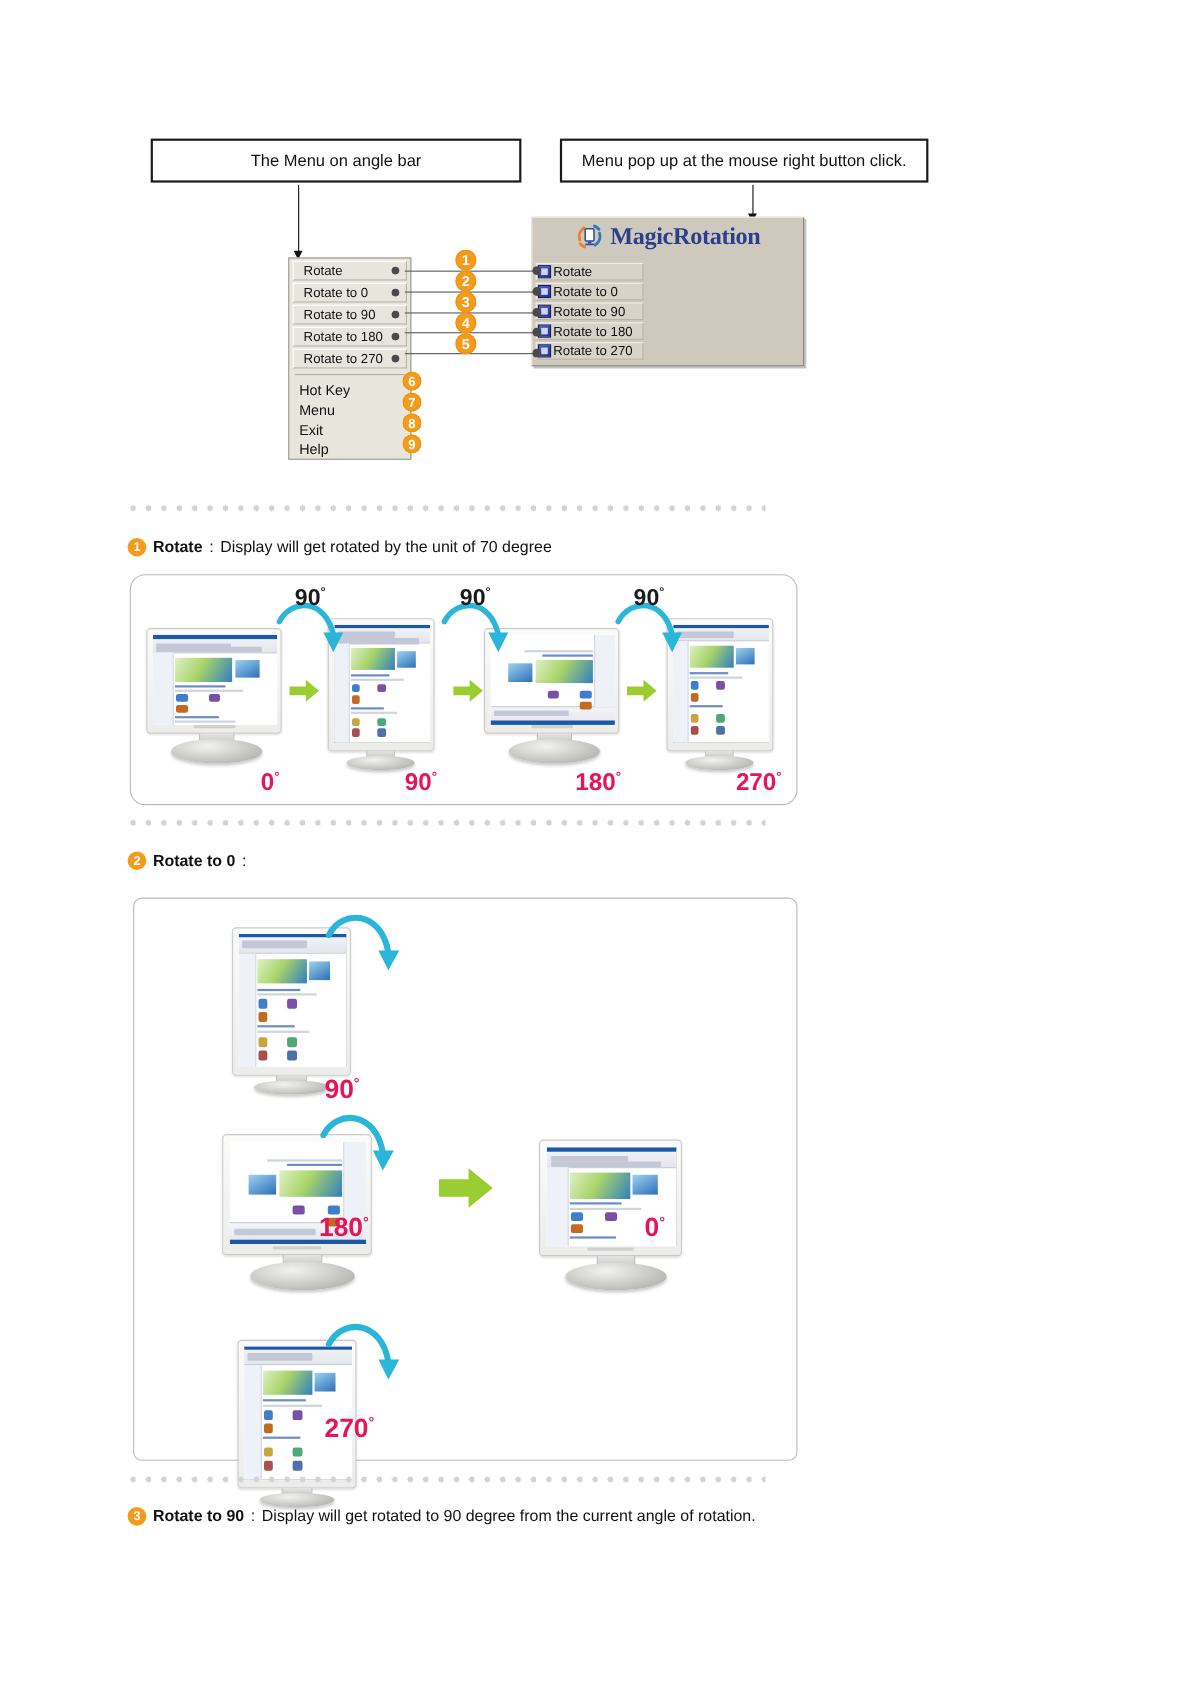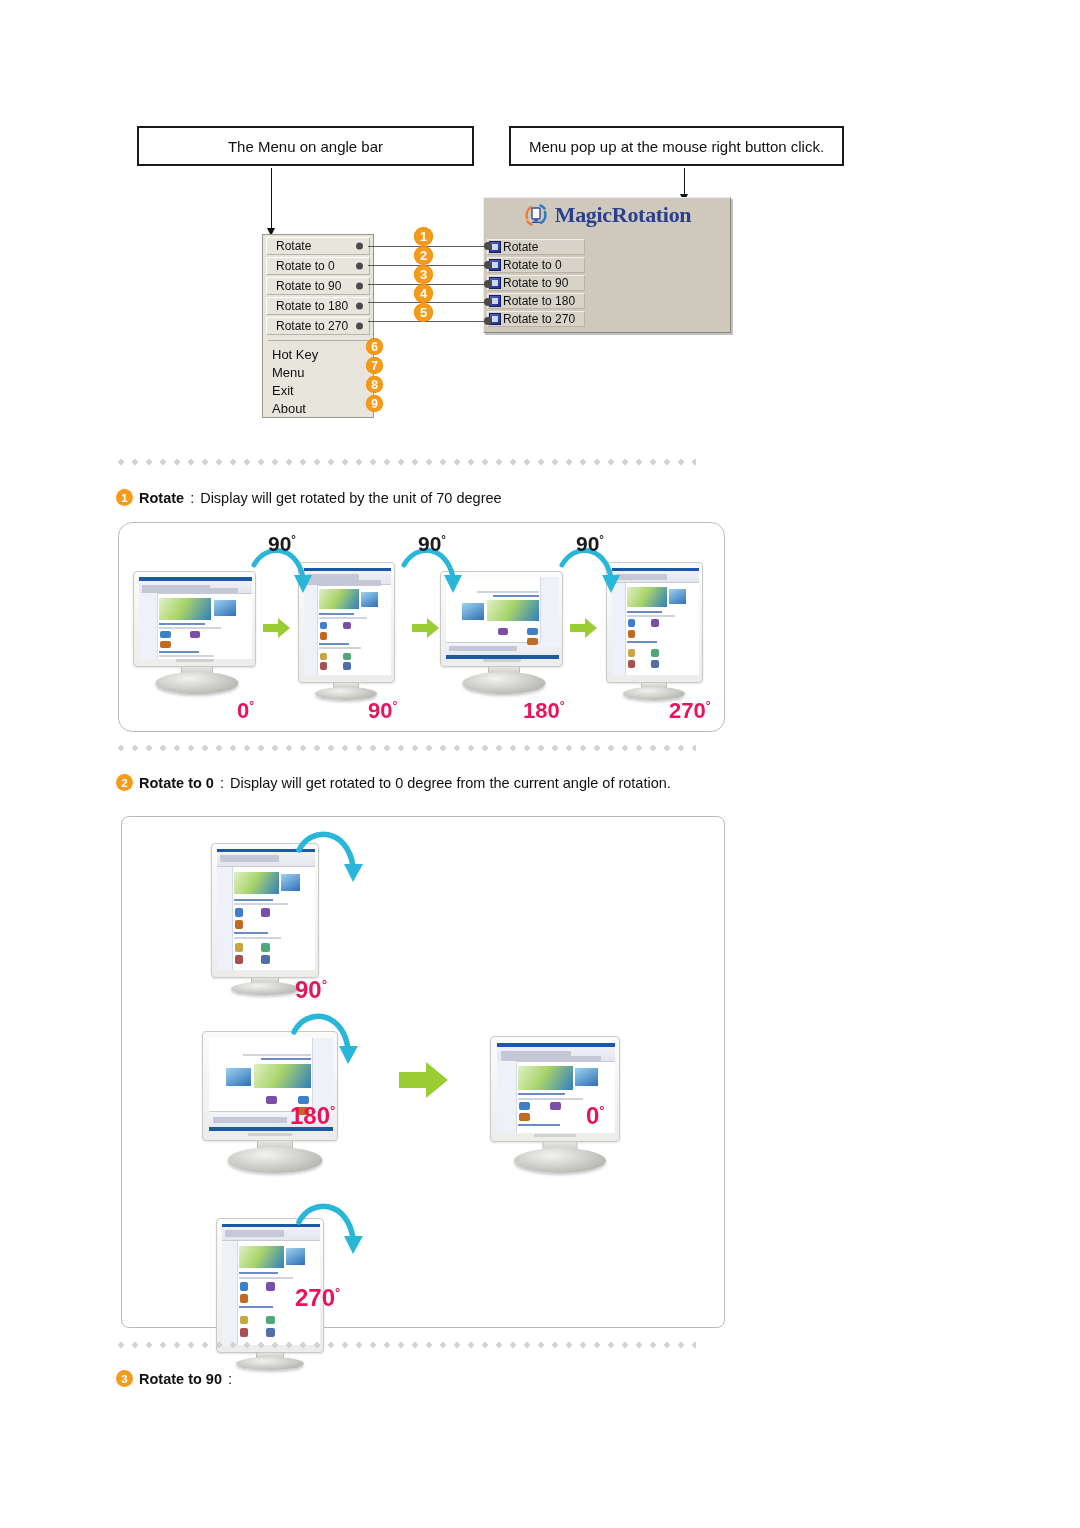--- a/index.html
+++ b/index.html
@@ -247,21 +247,21 @@
   <div class="tm-plain">
     <span>Hot Key</span>
   </div>
   <div class="tm-plain">
     <span>Menu</span>
   </div>
   <div class="tm-plain">
     <span>Exit</span>
   </div>
   <div class="tm-plain">
-    <span>About</span>
+    <span>Help</span>
   </div>
 </div>
 
 <div class="popup" style="left:483px;top:197px;width:248px;height:136px;">
 
   <div class="popup-title">
     <span class="mr-logo">
       <svg viewBox="0 0 26 26" width="26" height="26">
         <path d="M4 16 A9.5 9.5 0 0 1 8 5.2" stroke="#ef7d2e" stroke-width="2.6" fill="none" stroke-linecap="round"></path>
         <path d="M4.5 19.5 A9.5 9.5 0 0 0 8.5 22.5" stroke="#ef7d2e" stroke-width="2.6" fill="none" stroke-linecap="round"></path>
@@ -501,21 +501,20 @@
 <div class="deg" style="left:669px;top:700px;font-size:22px;">
   <span>270</span><sup>°</sup>
 </div>
 
 <div class="dotrule" style="left:118px;top:745px;width:578px;"></div>
 
 <div class="caption" style="left:116px;top:774px;">
   <span class="num">2</span>
   <b>Rotate to 0</b>
   <span> : </span>
-  <span>Display will get rotated to 0 degree from the current angle of rotation.</span>
 </div>
 
 <div class="panel sq" style="left:121px;top:816px;width:604px;height:512px;"></div>
 
 <div class="monitor" style="left:207px;top:843px;width:125px;height:145px;">
   <div class="mon-bezel" style="left:4px;width:108px;height:135px;">
     <div class="mon-screen" style="left:5px;top:5px;width:98px;height:121px;">
       <div class="pg">
         <div class="chrome" style="height:14%;"></div>
         <div class="blue" style="left:0;top:0;width:100%;height:3px;"></div>
@@ -645,13 +644,14 @@
 <div class="deg" style="left:586px;top:1104px;font-size:24px;">
   <span>0</span><sup>°</sup>
 </div>
 
 <div class="dotrule" style="left:118px;top:1342px;width:578px;"></div>
 
 <div class="caption" style="left:116px;top:1370px;">
   <span class="num">3</span>
   <b>Rotate to 90</b>
   <span> : </span>
+  <span>Display will get rotated to 90 degree from the current angle of rotation.</span>
 </div>
 
 </body></html>

